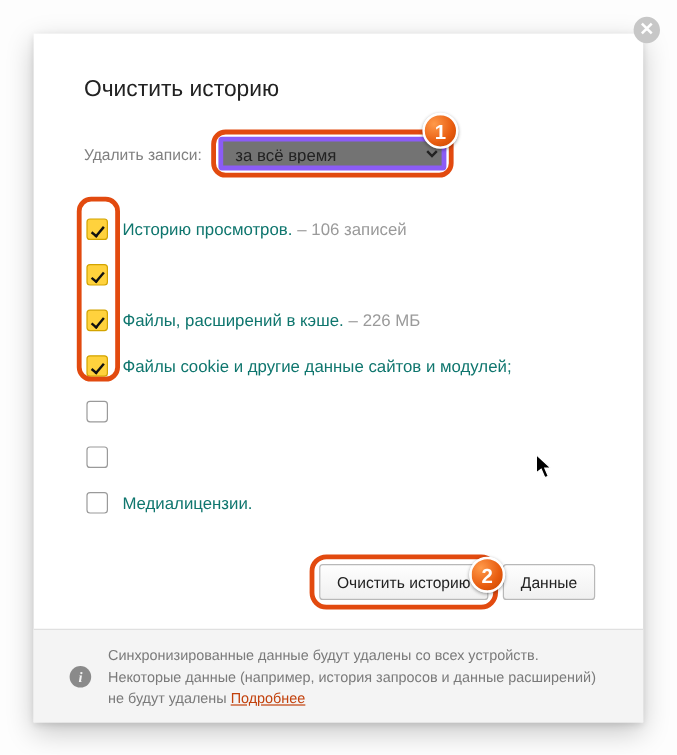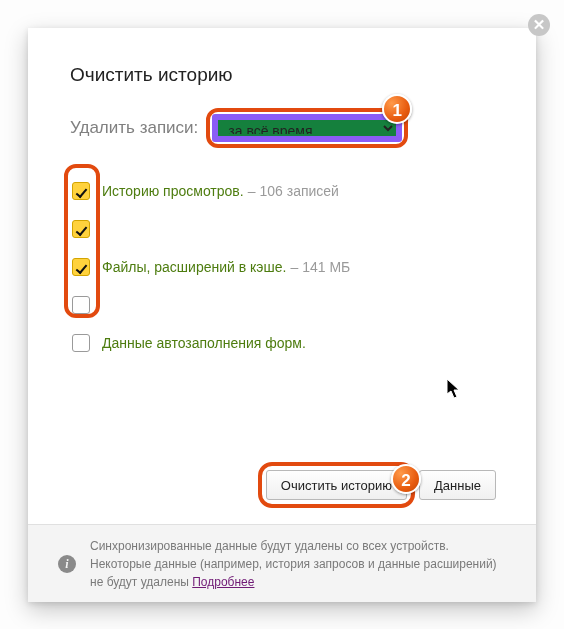--- a/index.html
+++ b/index.html
@@ -49,44 +49,44 @@
     color: #222;
     margin-bottom: 28px;
   }
   .range-row {
     display: flex;
     align-items: center;
     gap: 14px;
     margin-bottom: 30px;
   }
   .range-label {
-    font-size: 17px;
+    font-size: 13px;
     color: #808080;
   }
   .select-wrap {
     position: relative;
   }
   .select-highlight {
     position: absolute;
     left: -6px;
     top: -6px;
     right: -6px;
     bottom: -6px;
     border: 4px solid #e24a0f;
     border-radius: 12px;
     pointer-events: none;
   }
   select.range {
     width: 190px;
     height: 28px;
     font-size: 14px;
     padding: 2px 6px;
-    border: 6px solid #8b5cf6;
+    border: 4px solid #8b5cf6;
     border-radius: 3px;
-    background: #15803d;
+    background: #737373;
     color: #222;
   }
   .badge {
     position: absolute;
     width: 30px;
     height: 30px;
     border-radius: 50%;
     background: radial-gradient(circle at 30% 28%, #ff9a4a, #e85c0f 60%, #c44400);
     color: #fff;
     font-weight: bold;
@@ -139,21 +139,21 @@
     content: "";
     position: absolute;
     left: 3px;
     top: 6px;
     width: 9px;
     height: 4px;
     border-left: 2.6px solid #111;
     border-bottom: 2.6px solid #111;
     transform: rotate(-50deg);
   }
-  .opt-label { color: #4d7c0f; }
+  .opt-label { color: #0f766e; }
   .opt-extra { color: #9a9a9a; margin-top: 46px; }
   .dash { color: #9a9a9a; margin: 0 4px; }
   .buttons {
     position: absolute;
     right: 40px;
     bottom: 102px;
     display: flex;
     gap: 12px;
     align-items: center;
   }
@@ -204,21 +204,21 @@
     color: #f4f4f4;
     font-weight: bold;
     font-size: 12px;
     text-align: center;
     line-height: 18px;
     flex: none;
     font-style: italic;
     font-family: Georgia, serif;
   }
   .footer a {
-    color: #701a75;
+    color: #c2410c;
     text-decoration: underline;
     cursor: pointer;
   }
   .cursor {
     position: absolute;
     left: 446px;
     top: 378px;
     width: 16px;
     height: 22px;
     z-index: 20;
@@ -251,28 +251,35 @@
 
         <div class="opt">
           <span class="cb checked"></span>
           <span><span class="opt-label">Историю просмотров.</span><span class="dash">–</span><span class="opt-extra">106 записей</span></span>
         </div>
         <div class="opt">
           <span class="cb checked"></span>
         </div>
         <div class="opt">
           <span class="cb checked"></span>
-          <span><span class="opt-label">Файлы, расширений в кэше.</span><span class="dash">–</span><span class="opt-extra">141 МБ</span></span>
+          <span><span class="opt-label">Файлы, расширений в кэше.</span><span class="dash">–</span><span class="opt-extra">226 МБ</span></span>
+        </div>
+        <div class="opt">
+          <span class="cb checked"></span>
+          <span class="opt-label">Файлы cookie и другие данные сайтов и модулей;</span>
         </div>
         <div class="opt">
           <span class="cb"></span>
         </div>
         <div class="opt">
           <span class="cb"></span>
-          <span class="opt-label">Данные автозаполнения форм.</span>
+        </div>
+        <div class="opt">
+          <span class="cb"></span>
+          <span class="opt-label">Медиалицензии.</span>
         </div>
       </div>
     </div>
 
     <div class="buttons">
       <div class="primary-wrap">
         <div class="primary-highlight"></div>
         <div class="badge badge2">2</div>
         <button class="btn">Очистить историю</button>
       </div>

